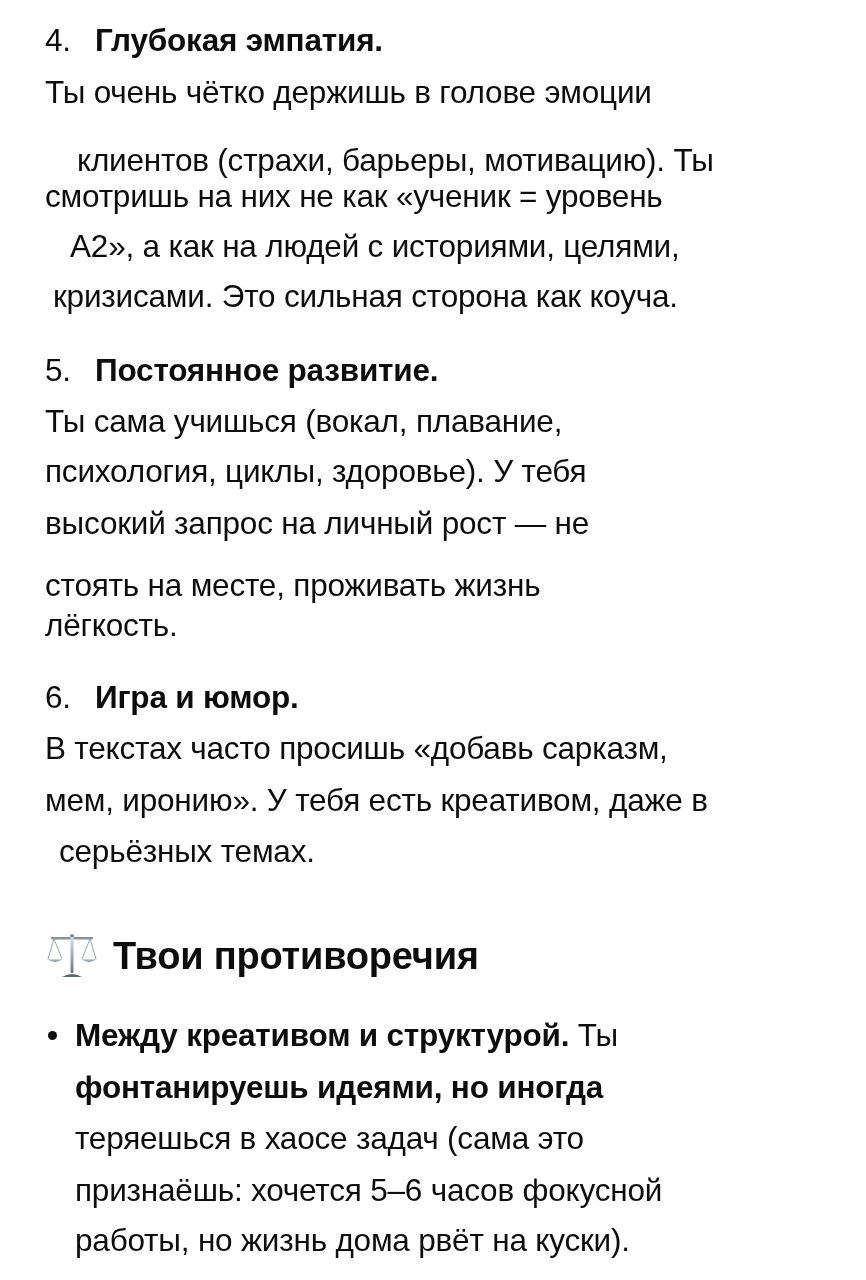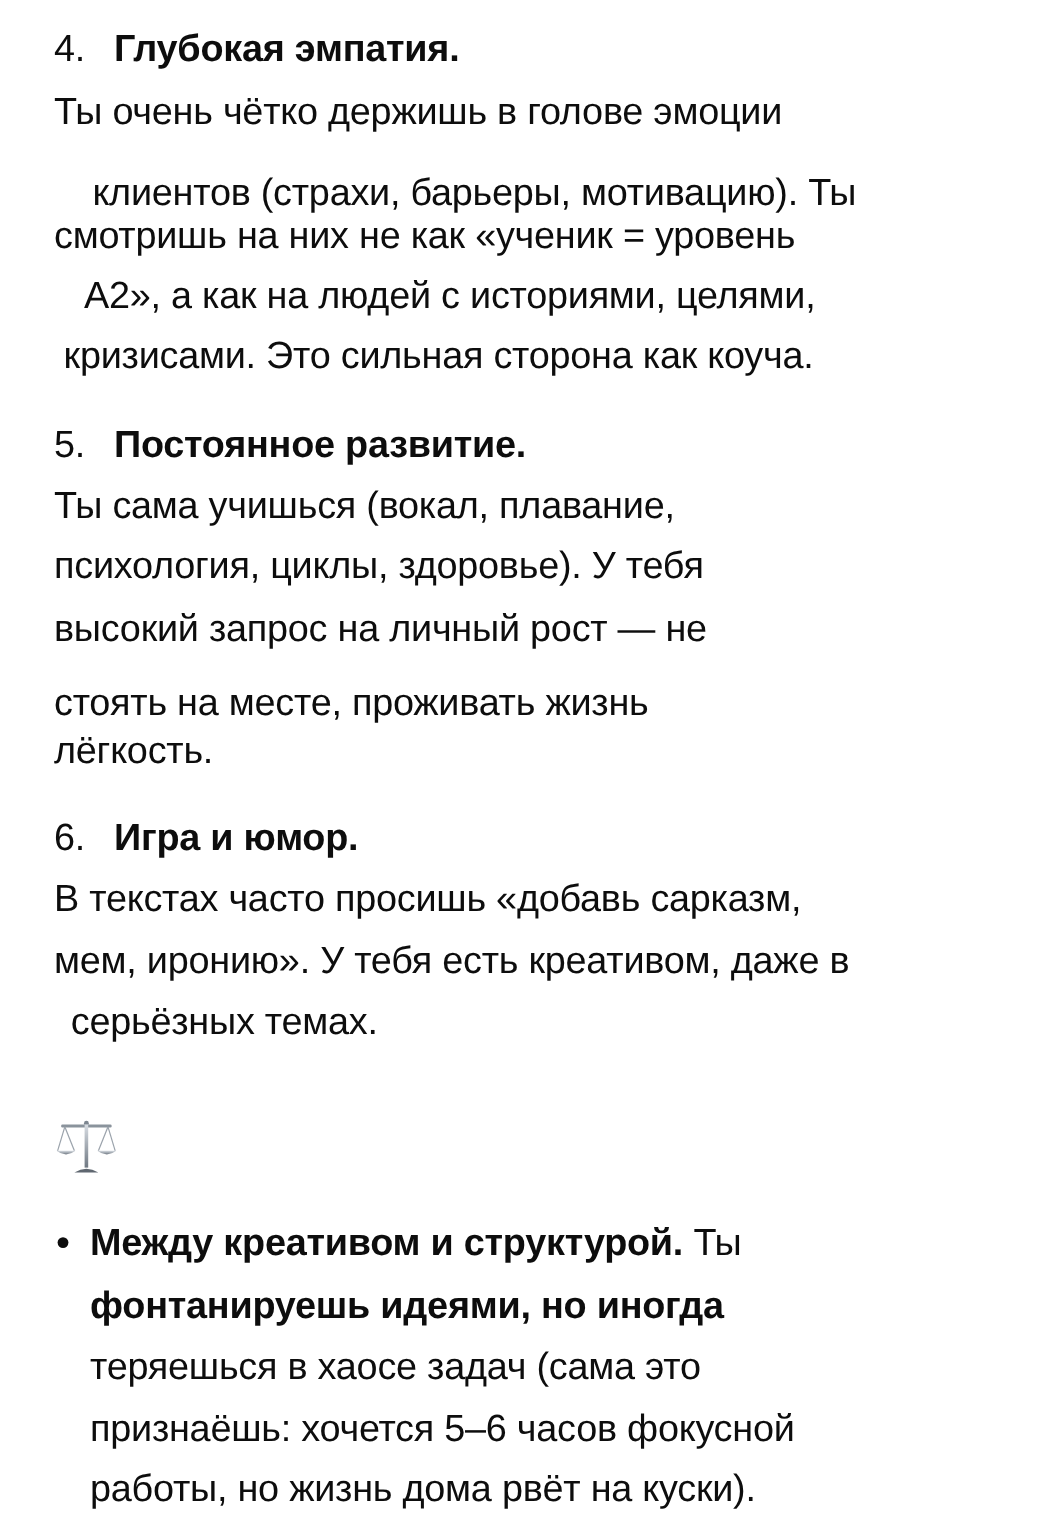--- a/index.html
+++ b/index.html
@@ -78,20 +78,21 @@
 
       <line x1="45" y1="10" x2="37" y2="30" stroke="#9aa2ab" stroke-width="1"></line>
       <line x1="45" y1="10" x2="51" y2="30" stroke="#9aa2ab" stroke-width="1"></line>
 
       <path d="M2 30 Q10 36 18 30 Z" fill="url(#metal)"></path>
       <path d="M36 30 Q44 36 52 30 Z" fill="url(#metal)"></path>
 
       <path d="M17 48 Q27 42 37 48 Z" fill="#5f6770"></path>
     </svg>
   </span>
+  <span class="txt">Твои противоречия</span>
 </div>
 
 <div>
   <div>
     <span class="bullet" style="top:1031px;"></span>
     <div class="line" style="left:75px; top:1015px;">
       <b>Между креативом и структурой.</b>
       <span>Ты</span>
     </div>
     <div class="line" style="left:75px; top:1067px;font-weight:bold;">фонтанируешь идеями, но иногда</div>

